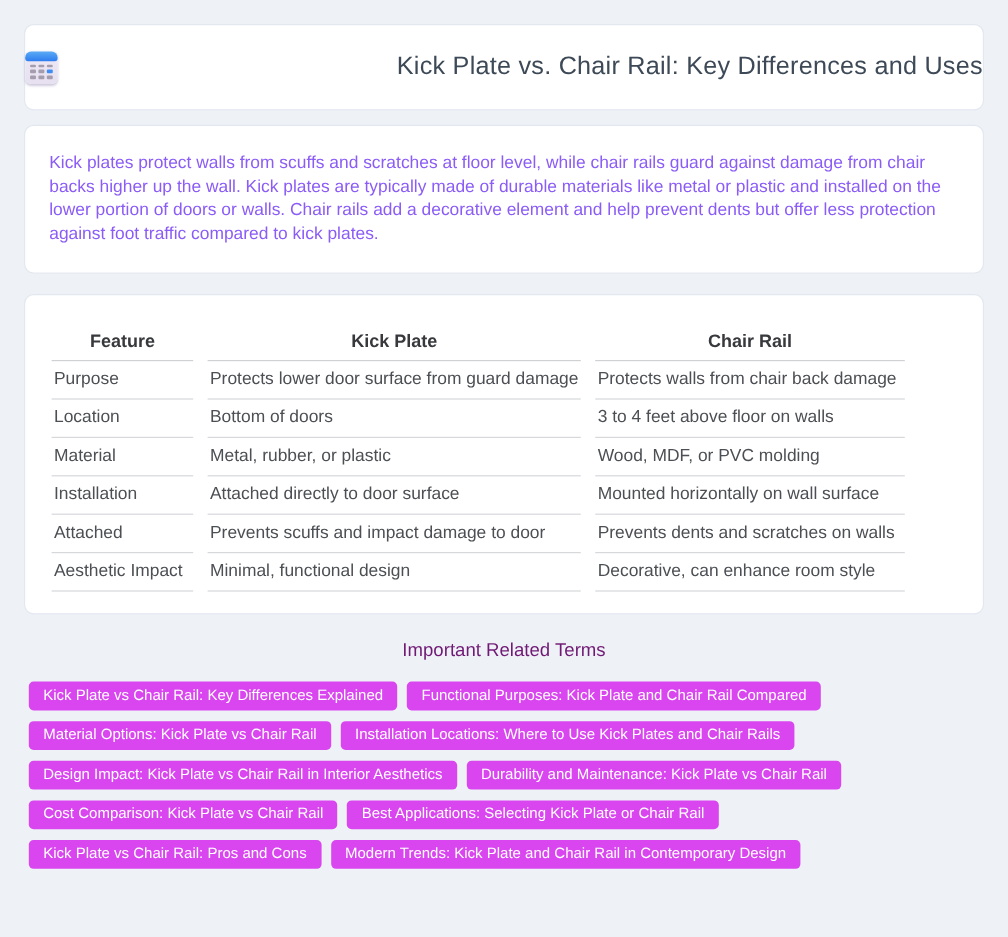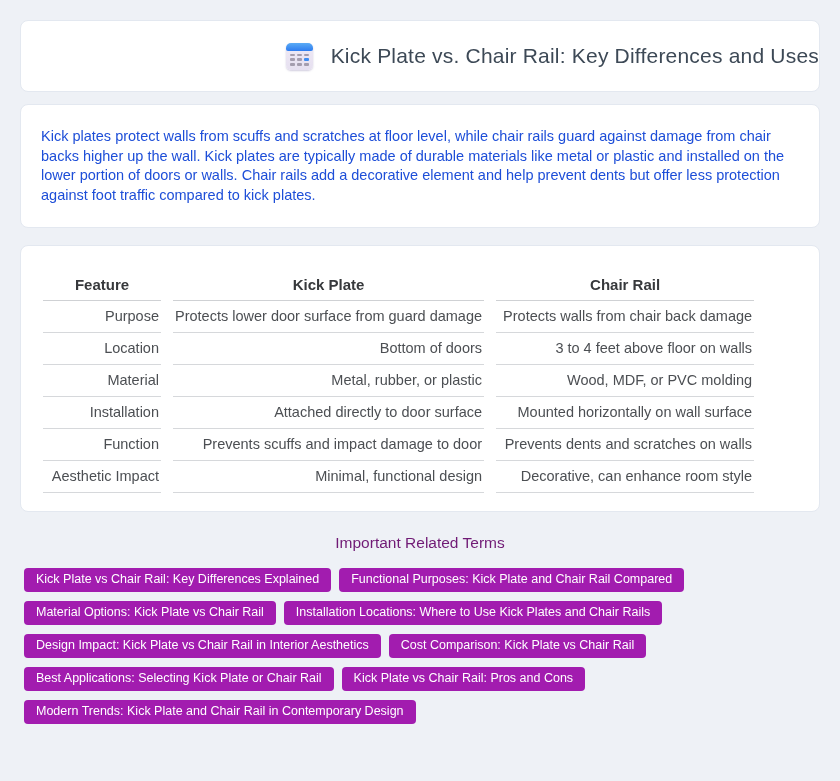--- a/index.html
+++ b/index.html
@@ -18,21 +18,21 @@
     background: #ffffff;
     border: 1px solid #e3e8f0;
     border-radius: 8px;
   }
 
   
   .header-card {
     height: 72px;
     display: flex;
     align-items: center;
-    justify-content: flex-end;
+    justify-content: space-between;
     gap: 18px;
     margin-bottom: 12px;
   }
   .cal-icon {
     width: 27px; height: 27px;
     position: relative;
     border-radius: 5px;
     background: linear-gradient(180deg, #efeaf6 0%, #e6e0f0 100%);
     box-shadow: 0 1px 2px rgba(120,110,160,.35);
     flex: 0 0 auto;
@@ -64,21 +64,21 @@
   }
 
   
   .desc-card {
     padding: 22px 20px;
     margin-bottom: 17px;
   }
   .desc-text {
     font-size: 14.5px;
     line-height: 19.5px;
-    color: #1d4ed8;
+    color: #8b5cf6;
   }
 
   
   .table-card {
     padding: 24px 20px 18px 20px;
     margin-bottom: 20px;
   }
   table.compare {
     border-collapse: separate;
     border-spacing: 12px 0;
@@ -92,42 +92,41 @@
     padding: 6px 2px 7px 2px;
     border-bottom: 1px solid #cfd1d4;
     white-space: nowrap;
   }
   table.compare td {
     font-size: 14.5px;
     color: #4c4f53;
     padding: 7px 2px 8px 2px;
     border-bottom: 1px solid #d6d8db;
     white-space: nowrap;
-    text-align: right;
   }
   .col-feature { width: 118px; }
   .col-kick   { width: 296px; }
   .col-chair  { width: 258px; }
 
   
   .related-title {
     text-align: center;
     font-size: 15.5px;
     font-weight: 400;
     color: #701a75;
     margin: 22px 0 16px 0;
   }
   .tags {
     display: flex;
     flex-wrap: wrap;
     gap: 9px 8px;
     padding: 0 4px;
   }
   .tag {
-    background: #a21caf;
+    background: #d946ef;
     color: #ffffff;
     font-size: 12.5px;
     line-height: 13px;
     padding: 5px 12px 6px 12px;
     border-radius: 4px;
     border: none;
     font-family: "Liberation Sans", sans-serif;
     cursor: pointer;
     white-space: nowrap;
   }
@@ -197,41 +196,42 @@
           <td>Material</td>
           <td>Metal, rubber, or plastic</td>
           <td>Wood, MDF, or PVC molding</td>
         </tr>
         <tr>
           <td>Installation</td>
           <td>Attached directly to door surface</td>
           <td>Mounted horizontally on wall surface</td>
         </tr>
         <tr>
-          <td>Function</td>
+          <td>Attached</td>
           <td>Prevents scuffs and impact damage to door</td>
           <td>Prevents dents and scratches on walls</td>
         </tr>
         <tr>
           <td>Aesthetic Impact</td>
           <td>Minimal, functional design</td>
           <td>Decorative, can enhance room style</td>
         </tr>
       </tbody>
     </table>
   </div>
 
   <h2 class="related-title">Important Related Terms</h2>
 
   <div class="tags">
     <button class="tag">Kick Plate vs Chair Rail: Key Differences Explained</button>
     <button class="tag">Functional Purposes: Kick Plate and Chair Rail Compared</button>
     <button class="tag">Material Options: Kick Plate vs Chair Rail</button>
     <button class="tag">Installation Locations: Where to Use Kick Plates and Chair Rails</button>
     <button class="tag">Design Impact: Kick Plate vs Chair Rail in Interior Aesthetics</button>
+    <button class="tag">Durability and Maintenance: Kick Plate vs Chair Rail</button>
     <button class="tag">Cost Comparison: Kick Plate vs Chair Rail</button>
     <button class="tag">Best Applications: Selecting Kick Plate or Chair Rail</button>
     <button class="tag">Kick Plate vs Chair Rail: Pros and Cons</button>
     <button class="tag">Modern Trends: Kick Plate and Chair Rail in Contemporary Design</button>
   </div>
 
 
 </div>
 
 </body></html>

